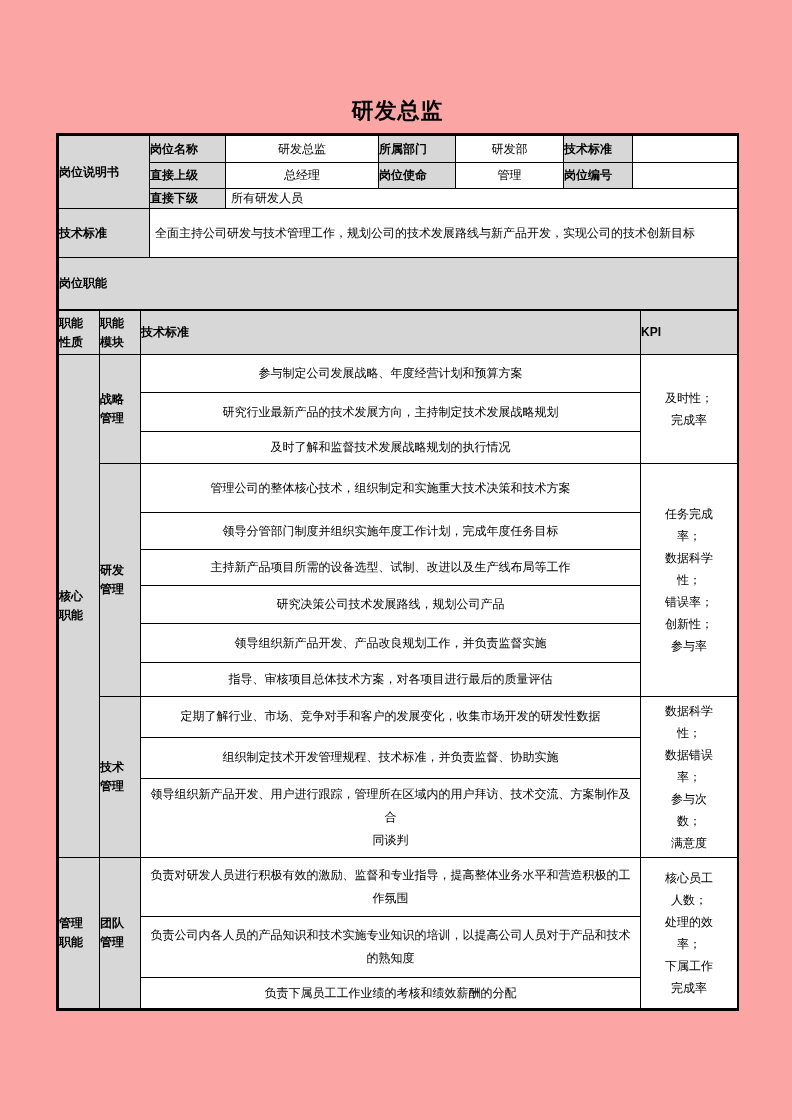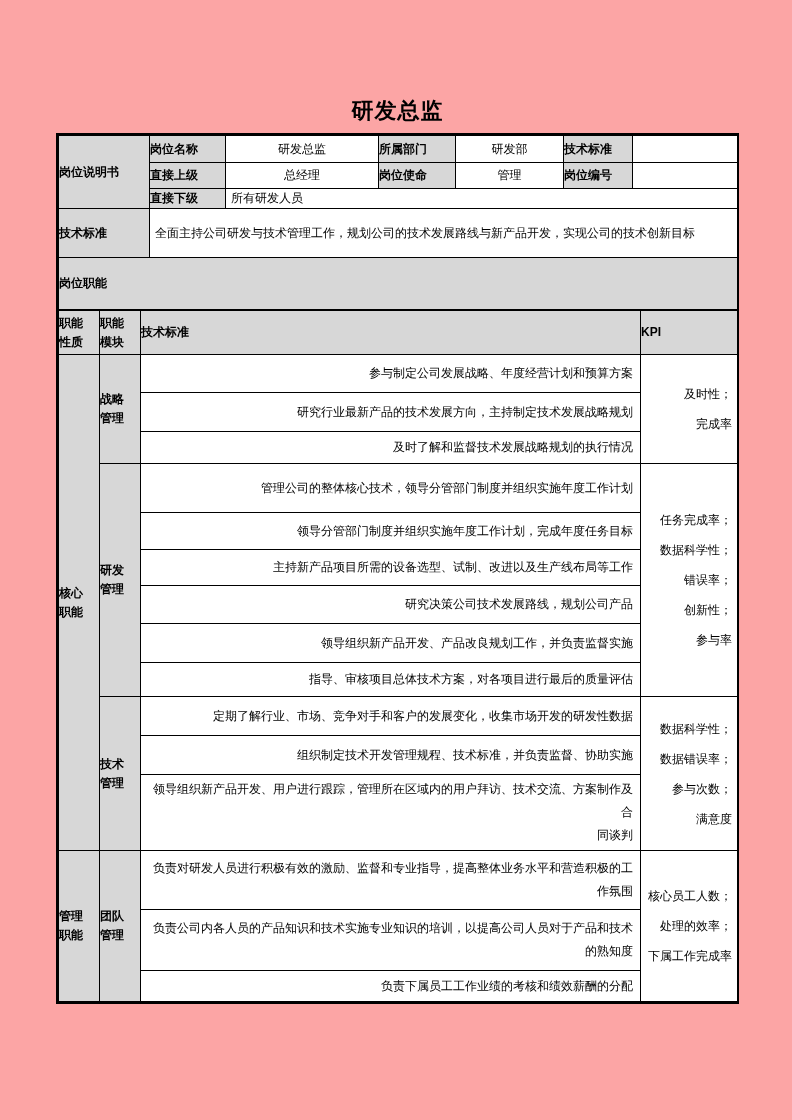--- a/index.html
+++ b/index.html
@@ -31,22 +31,22 @@
   .lab {
     background:#d7d7d7;
     font-family:"Liberation Sans","DejaVu Sans",sans-serif;
     font-weight:bold;
     text-align:left;
     line-height:19px;
     white-space:pre-line;
   }
   .val { text-align:center; }
   .leftval { text-align:left; padding:0 5px;margin-top:43px; }
-  .desc { text-align:right; padding:3px 7px; line-height:23px; white-space:pre-line; }
-  .kpi  { text-align:right; padding:3px 5px; line-height:30px; white-space:pre-line; }
+  .desc { text-align:center; padding:3px 7px; line-height:23px; white-space:pre-line; }
+  .kpi  { text-align:center; padding:3px 19px; line-height:22px; white-space:pre-line; }
 </style>
 </head>
 <body>
 
 <div class="page">
 
   <div class="doc-title">研发总监</div>
 
   <div class="doc">
 
@@ -121,21 +121,21 @@
       <tr style="height:39px">
         <td class="desc">研究行业最新产品的技术发展方向，主持制定技术发展战略规划</td>
       </tr>
       <tr style="height:32px">
         <td class="desc">及时了解和监督技术发展战略规划的执行情况</td>
       </tr>
 
       <tr style="height:49px">
         <td rowspan="6" class="lab">研发
 管理</td>
-        <td class="desc">管理公司的整体核心技术，领导分管部门制度并组织实施年度工作计划</td>
+        <td class="desc">管理公司的整体核心技术，组织制定和实施重大技术决策和技术方案</td>
         <td rowspan="6" class="kpi">任务完成率；
 数据科学性；
 错误率；
 创新性；
 参与率</td>
       </tr>
       <tr style="height:37px">
         <td class="desc">领导分管部门制度并组织实施年度工作计划，完成年度任务目标</td>
       </tr>
       <tr style="height:36px">

